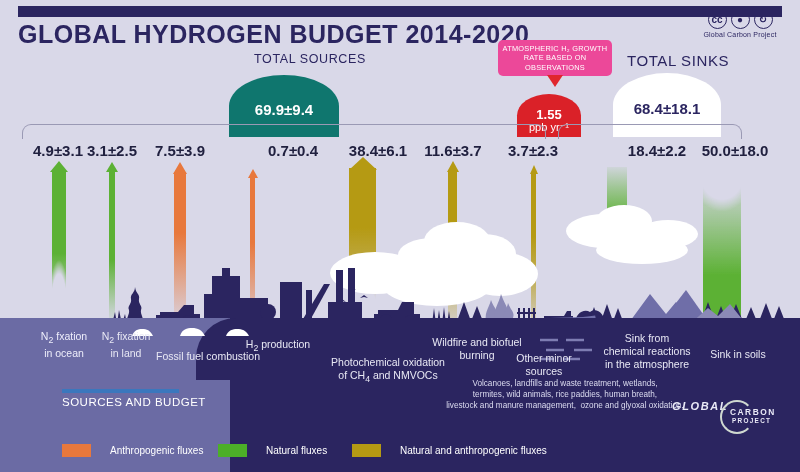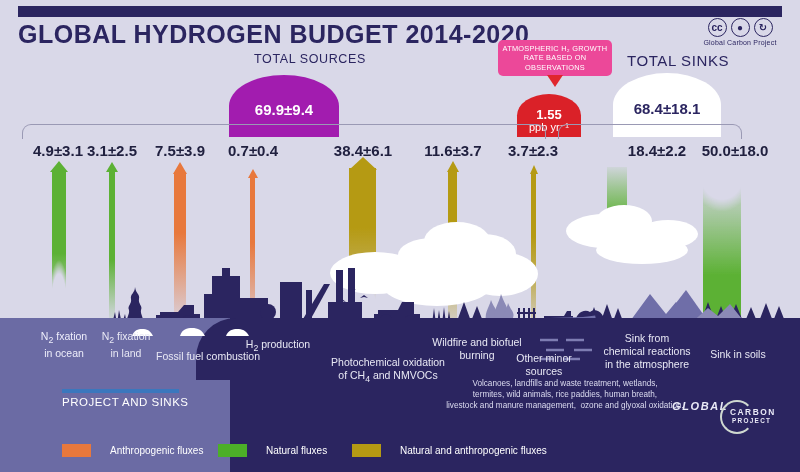--- a/index.html
+++ b/index.html
@@ -13,37 +13,37 @@
   .topbar{position:absolute;left:18px;top:6px;width:764px;height:11px;background:#2b2560;}
 
   .title{
     position:absolute;left:18px;top:20px;
     font-size:25px;font-weight:bold;letter-spacing:.5px;color:#2b2560;
     white-space:nowrap;
   }
 
   
   .cc{position:absolute;left:690px;top:10px;width:100px;text-align:center;}
-  .cc .row{display:flex;justify-content:center;gap:4px;margin-top:8px;}
+  .cc .row{display:flex;justify-content:center;gap:4px;}
   .cc .circ{
     width:19px;height:19px;border-radius:50%;border:1.7px solid #2b2560;
     color:#2b2560;font-size:10px;font-weight:bold;line-height:18px;text-align:center;
     box-sizing:border-box;
   }
   .cc .cap{font-size:7px;color:#2b2560;margin-top:2px;letter-spacing:.2px;}
 
   
   .cap-src{position:absolute;left:240px;top:52px;width:140px;text-align:center;
     font-size:12.5px;color:#2b2560;letter-spacing:.6px;}
   .cap-snk{position:absolute;left:618px;top:52px;width:120px;text-align:center;
     font-size:15px;color:#2b2560;letter-spacing:.6px;}
 
   
   .dome{position:absolute;border-radius:50% 50% 0 0;display:flex;align-items:center;justify-content:center;}
-  .dome-src{left:229px;top:75px;width:110px;height:62px;background:#a21caf;}
+  .dome-src{left:229px;top:75px;width:110px;height:62px;background:#0f766e;}
   .dome-src span{color:#fff;font-size:15px;font-weight:bold;margin-top:6px;}
   .dome-snk{left:613px;top:73px;width:108px;height:64px;background:#ffffff;justify-content:center;}
   .dome-snk span{color:#2b2560;font-size:15px;font-weight:bold;margin-top:6px;}
   .dome-red{left:517px;top:94px;width:64px;height:43px;background:#da2128;text-align:center;}
   .dome-red .t{color:#fff;font-size:11px;line-height:12px;margin-top:10px;}
   .dome-red .t b{font-weight:bold;font-size:13px;}
 
   
   .callout{
     position:absolute;left:498px;top:40px;width:108px;background:#ec4899;
@@ -157,27 +157,27 @@
     <div class="shaft" style="height:155px;background:linear-gradient(to top,rgba(92,177,52,0) 0%,rgba(92,177,52,.2) 10%,#5cb134 42%,#5cb134 100%);"></div>
     <div class="head" style="top:-8px;border-left:6px solid transparent;border-right:6px solid transparent;border-bottom:10px solid #5cb134;"></div>
   </div>
 
   <div class="val" style="left:125px;width:110px;">7.5±3.9</div>
   <div class="arrow" style="left:174px;top:172px;width:12px;height:152px;">
     <div class="shaft" style="height:152px;background:linear-gradient(to top,rgba(232,120,60,.05) 0%,rgba(232,120,60,.45) 25%,#e8783c 60%,#e8783c 100%);"></div>
     <div class="head" style="top:-10px;border-left:7px solid transparent;border-right:7px solid transparent;border-bottom:12px solid #e8783c;"></div>
   </div>
 
-  <div class="val" style="left:198px;width:110px;">0.7±0.4</div>
+  <div class="val" style="left:198px;width:110px;padding-left:40px;">0.7±0.4</div>
   <div class="arrow" style="left:250px;top:176px;width:5px;height:148px;">
     <div class="shaft" style="height:148px;background:linear-gradient(to top,rgba(232,120,60,.1) 0%,rgba(232,120,60,.5) 22%,#e8783c 55%,#e8783c 100%);"></div>
     <div class="head" style="top:-7px;border-left:5px solid transparent;border-right:5px solid transparent;border-bottom:9px solid #e8783c;"></div>
   </div>
 
-  <div class="val" style="left:308px;width:110px;">38.4±6.1</div>
+  <div class="val" style="left:323px;width:110px;">38.4±6.1</div>
   <div class="arrow" style="left:349px;top:168px;width:27px;height:158px;">
     <div class="shaft" style="height:158px;background:linear-gradient(to top,rgba(181,154,19,0) 0%,rgba(181,154,19,.22) 18%,rgba(181,154,19,.8) 42%,#b59a13 62%,#b59a13 100%);
          -webkit-mask-image:radial-gradient(ellipse 130% 50% at 50% 100%, transparent 50%, #000 68%);"></div>
     <div class="head" style="top:-11px;border-left:14px solid transparent;border-right:14px solid transparent;border-bottom:13px solid #b59a13;"></div>
   </div>
 
   <div class="val" style="left:398px;width:110px;">11.6±3.7</div>
   <div class="arrow" style="left:448px;top:170px;width:9px;height:156px;">
     <div class="shaft" style="height:156px;background:linear-gradient(to top,rgba(181,154,19,.12) 0%,rgba(181,154,19,.55) 28%,#b59a13 60%,#b59a13 100%);"></div>
     <div class="head" style="top:-9px;border-left:6px solid transparent;border-right:6px solid transparent;border-bottom:11px solid #b59a13;"></div>
@@ -307,21 +307,21 @@
   <div class="glabel" style="left:588px;top:332px;width:118px;">Sink from<br>chemical reactions<br>in the atmosphere</div>
   <div class="glabel" style="left:690px;top:348px;width:96px;">Sink in soils</div>
 
   <div class="fineprint" style="left:420px;top:378px;width:290px;">
     Volcanoes, landfills and waste treatment, wetlands,<br>
     termites, wild animals, rice paddies, human breath,<br>
     livestock and manure management,&nbsp; ozone and glyoxal oxidation.
   </div>
 
   <div class="capline"></div>
-  <div class="cap-h">PROJECT AND SINKS</div>
+  <div class="cap-h">SOURCES AND BUDGET</div>
 
   <div class="leg" style="left:62px;">
     <div class="sw" style="--c: #e8783c; background: transparent;">
         <i style="background:#e8783c"></i>
       </div>
     <div class="lb">Anthropogenic fluxes</div>
   </div>
   <div class="leg" style="left:218px;">
     <div class="sw" style="--c: #4caf28; background: transparent;">
         <i style="background:#4caf28"></i>

